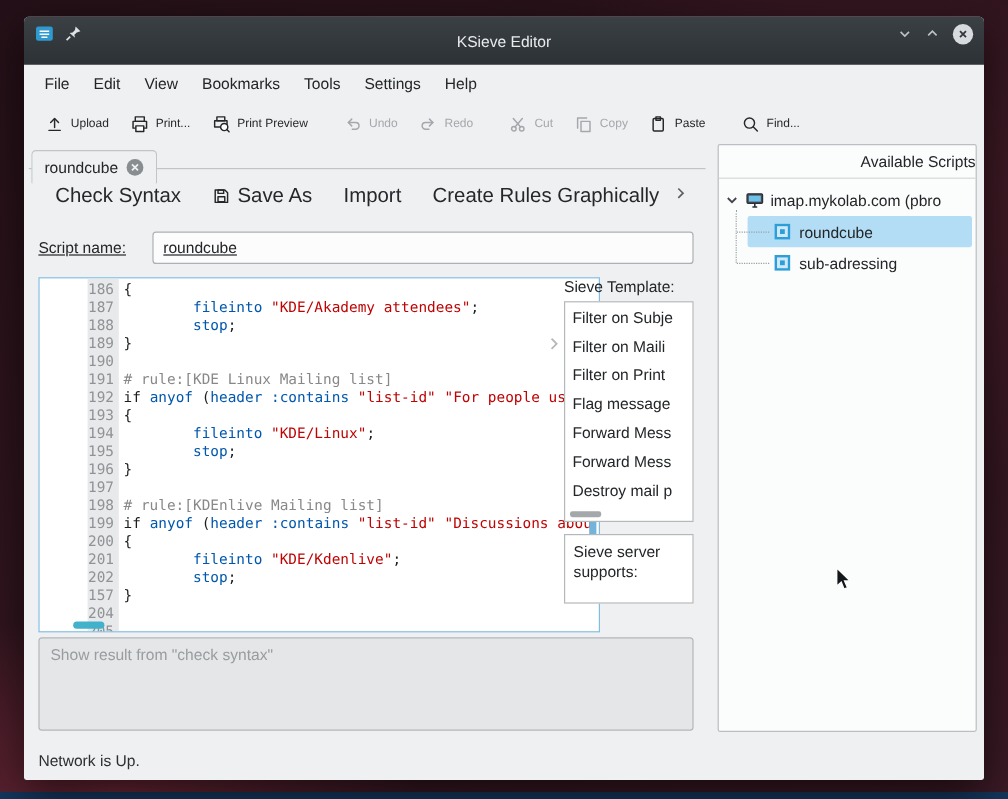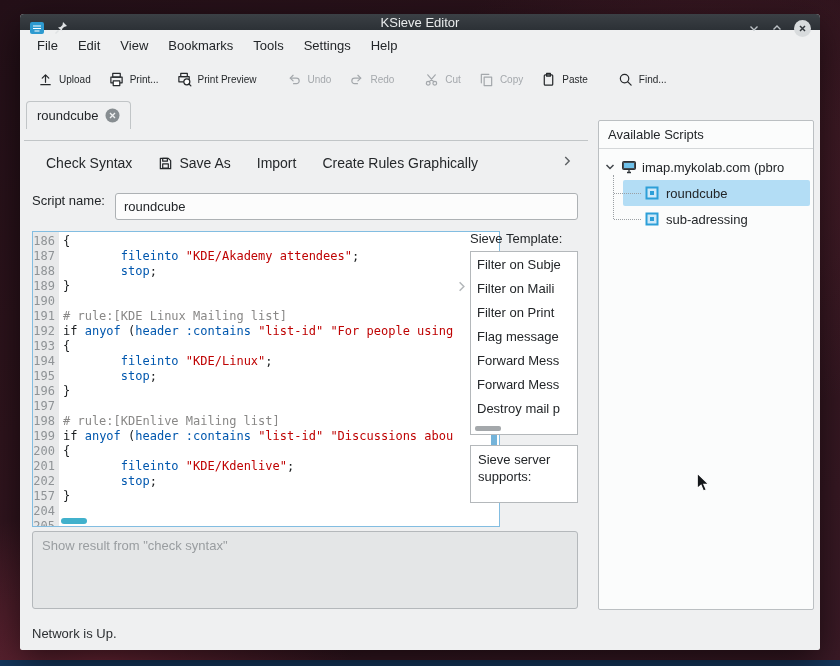--- a/index.html
+++ b/index.html
@@ -9,21 +9,21 @@
     background:
       radial-gradient(ellipse 420px 260px at 12% 100%, rgba(155,52,72,.55), transparent 60%),
       radial-gradient(ellipse 520px 420px at 85% 25%, rgba(105,42,58,.38), transparent 60%),
       linear-gradient(160deg,#241018 0%, #2f141d 45%, #3b1a26 100%);
   }
   .bottom-strip{position:absolute;left:0;right:0;bottom:0;height:6px;background:#14365c;}
 
   .window{position:absolute;left:20px;top:14px;width:800px;height:636px;background:#eff0f1;
     border-radius:4px 4px 2px 2px;box-shadow:0 12px 36px rgba(0,0,0,.6);}
 
-  .titlebar{position:relative;height:16px;background:linear-gradient(#3b4045,#2c3136);border-radius:4px 4px 0 0;display:flex;align-items:center;}
+  .titlebar{position:relative;height:40px;background:linear-gradient(#3b4045,#2c3136);border-radius:4px 4px 0 0;display:flex;align-items:center;}
   .tb-left{position:absolute;left:9px;top:0;height:28px;display:flex;align-items:center;gap:9px;}
   .tb-title{width:100%;text-align:center;color:#e9ebec;}
   .tb-controls{position:absolute;right:9px;top:0;height:28px;display:flex;align-items:center;gap:11px;}
   .tb-ctl{display:inline-flex;}
   .close-circle{width:17px;height:17px;border-radius:50%;background:#d8dbdd;display:inline-flex;align-items:center;justify-content:center;}
 
   .menubar{display:flex;align-items:center;height:30px;padding:0 7px;}
   .menu-item{padding:3px 10px;}
 
   .toolbar{display:flex;align-items:center;height:38px;padding:0 9px;}
@@ -33,30 +33,30 @@
   .tb-gap{width:12px;display:inline-block;}
   .tool-icon{display:inline-flex;}
 
   .tabbar{height:30px;display:flex;align-items:flex-end;padding-left:6px;}
   .tab{display:flex;align-items:center;gap:7px;height:27px;padding:0 10px;background:#eff0f1;
     border:1px solid #c1c5c7;border-bottom:0;border-radius:4px 4px 0 0;position:relative;z-index:2;margin-bottom:-1px;}
   .tab-close{display:inline-flex;}
 
   .left-pane{position:absolute;left:4px;top:126px;width:564px;height:482px;border-top:1px solid #c1c5c7;}
   .action-row{position:absolute;left:20px;top:8px;height:28px;display:flex;align-items:center;gap:22px;}
-  .flat-btn{border:0;background:transparent;font-family:"Liberation Sans",sans-serif;font-size:14px;color:#25282b;
+  .flat-btn{border:0;background:transparent;font-family:"Liberation Sans",sans-serif;font-size:17px;color:#25282b;
     display:flex;align-items:center;gap:6px;padding:4px 2px;}
   .ext-chevron{position:absolute;left:536px;top:13px;display:inline-flex;}
 
-  .name-row{position:absolute;left:8px;top:52px;right:10px;display:flex;align-items:flex-start;gap:10px;}
+  .name-row{position:absolute;left:8px;top:52px;right:10px;display:flex;align-items:center;gap:22px;text-decoration:underline;}
   .script-input{flex:1;height:27px;border:1px solid #adb1b4;border-radius:3px;background:#fcfcfc;padding:0 8px;
     font-family:"Liberation Sans",sans-serif;font-size:13px;color:#232629;box-sizing:border-box;}
 
   .editor{position:absolute;left:8px;top:90px;width:468px;height:296px;border:1px solid #82bde1;background:#fff;
-    box-sizing:border-box;display:flex;overflow:hidden;}
+    box-sizing:border-box;display:flex;overflow:hidden;padding-left:40px;}
   .gutter{width:26px;background:#e8e9ea;font-family:"DejaVu Sans Mono",monospace;font-size:12px;color:#8f9396;
     text-align:right;padding:2px 4px 0 0;box-sizing:border-box;flex:none;}
   .code{flex:1;font-family:"DejaVu Sans Mono",monospace;font-size:12px;padding:2px 0 0 4px;overflow:hidden;color:var(--pln,#1b1e20);}
   .ln,.cl{height:15px;line-height:15px;}
   .cl{white-space:pre;}
   .tk-kw{color:var(--kw,#0057ae);}
   .tk-str{color:var(--str,#bf0303);}
   .tk-cmt{color:var(--cmt,#898887);}
   .vthumb{position:absolute;right:2px;top:192px;width:6px;height:28px;border-radius:3px;background:#74b4da;}
   .hthumb{position:absolute;left:28px;bottom:2px;height:6px;width:26px;border-radius:3px;background:#41b1cc;}
@@ -74,21 +74,21 @@
   .cap-list{margin-top:7px;text-align:center;}
   .cap-item{line-height:17px;}
 
   .result-box{position:absolute;left:8px;top:390px;width:546px;height:78px;background:#e4e6e7;border:1px solid #b4b8bb;
     border-radius:3px;box-sizing:border-box;padding:6px 9px;color:#999da0;}
 
   .statusbar{position:absolute;left:12px;top:612px;color:#2c2f32;}
 
   .scripts-panel{position:absolute;left:578px;top:106px;width:216px;height:490px;background:#fbfcfc;
     border:1px solid #bbbfc2;border-radius:2px;box-sizing:border-box;}
-  .panel-header{height:27px;line-height:27px;padding-left:9px;border-bottom:1px solid #d4d7d9;}
+  .panel-header{height:27px;line-height:27px;padding-left:9px;border-bottom:1px solid #d4d7d9;text-align:right;}
   .tree{position:relative;padding-top:5px;}
   .tree-row{display:flex;align-items:center;height:26px;}
   .server-row{padding-left:5px;gap:5px;}
   .tree-label{white-space:nowrap;overflow:hidden;}
   .server-label{flex:1;}
   .tree-script-row{margin:0 3px 0 24px;padding-left:22px;gap:7px;border-radius:2px;}
   .tree-script-row.selected{background:#b3ddf5;}
   .guide-v{position:absolute;left:14px;top:26px;height:44px;border-left:1px dotted #9ba0a4;}
   .guide-h1{position:absolute;left:15px;top:44px;width:27px;border-top:1px dotted #9ba0a4;}
   .guide-h2{position:absolute;left:15px;top:70px;width:27px;border-top:1px dotted #9ba0a4;}

